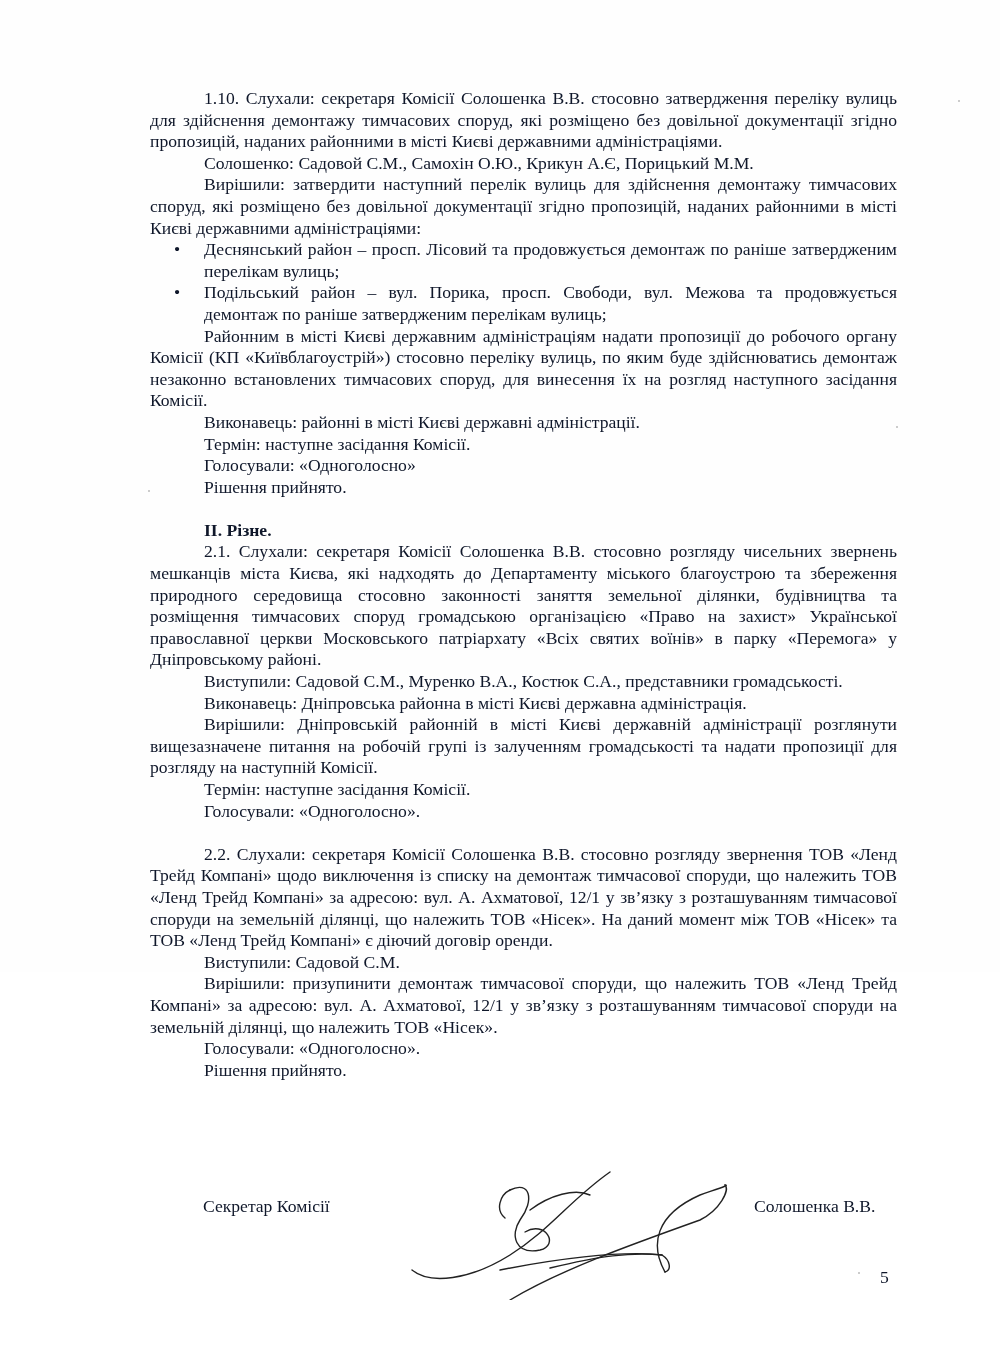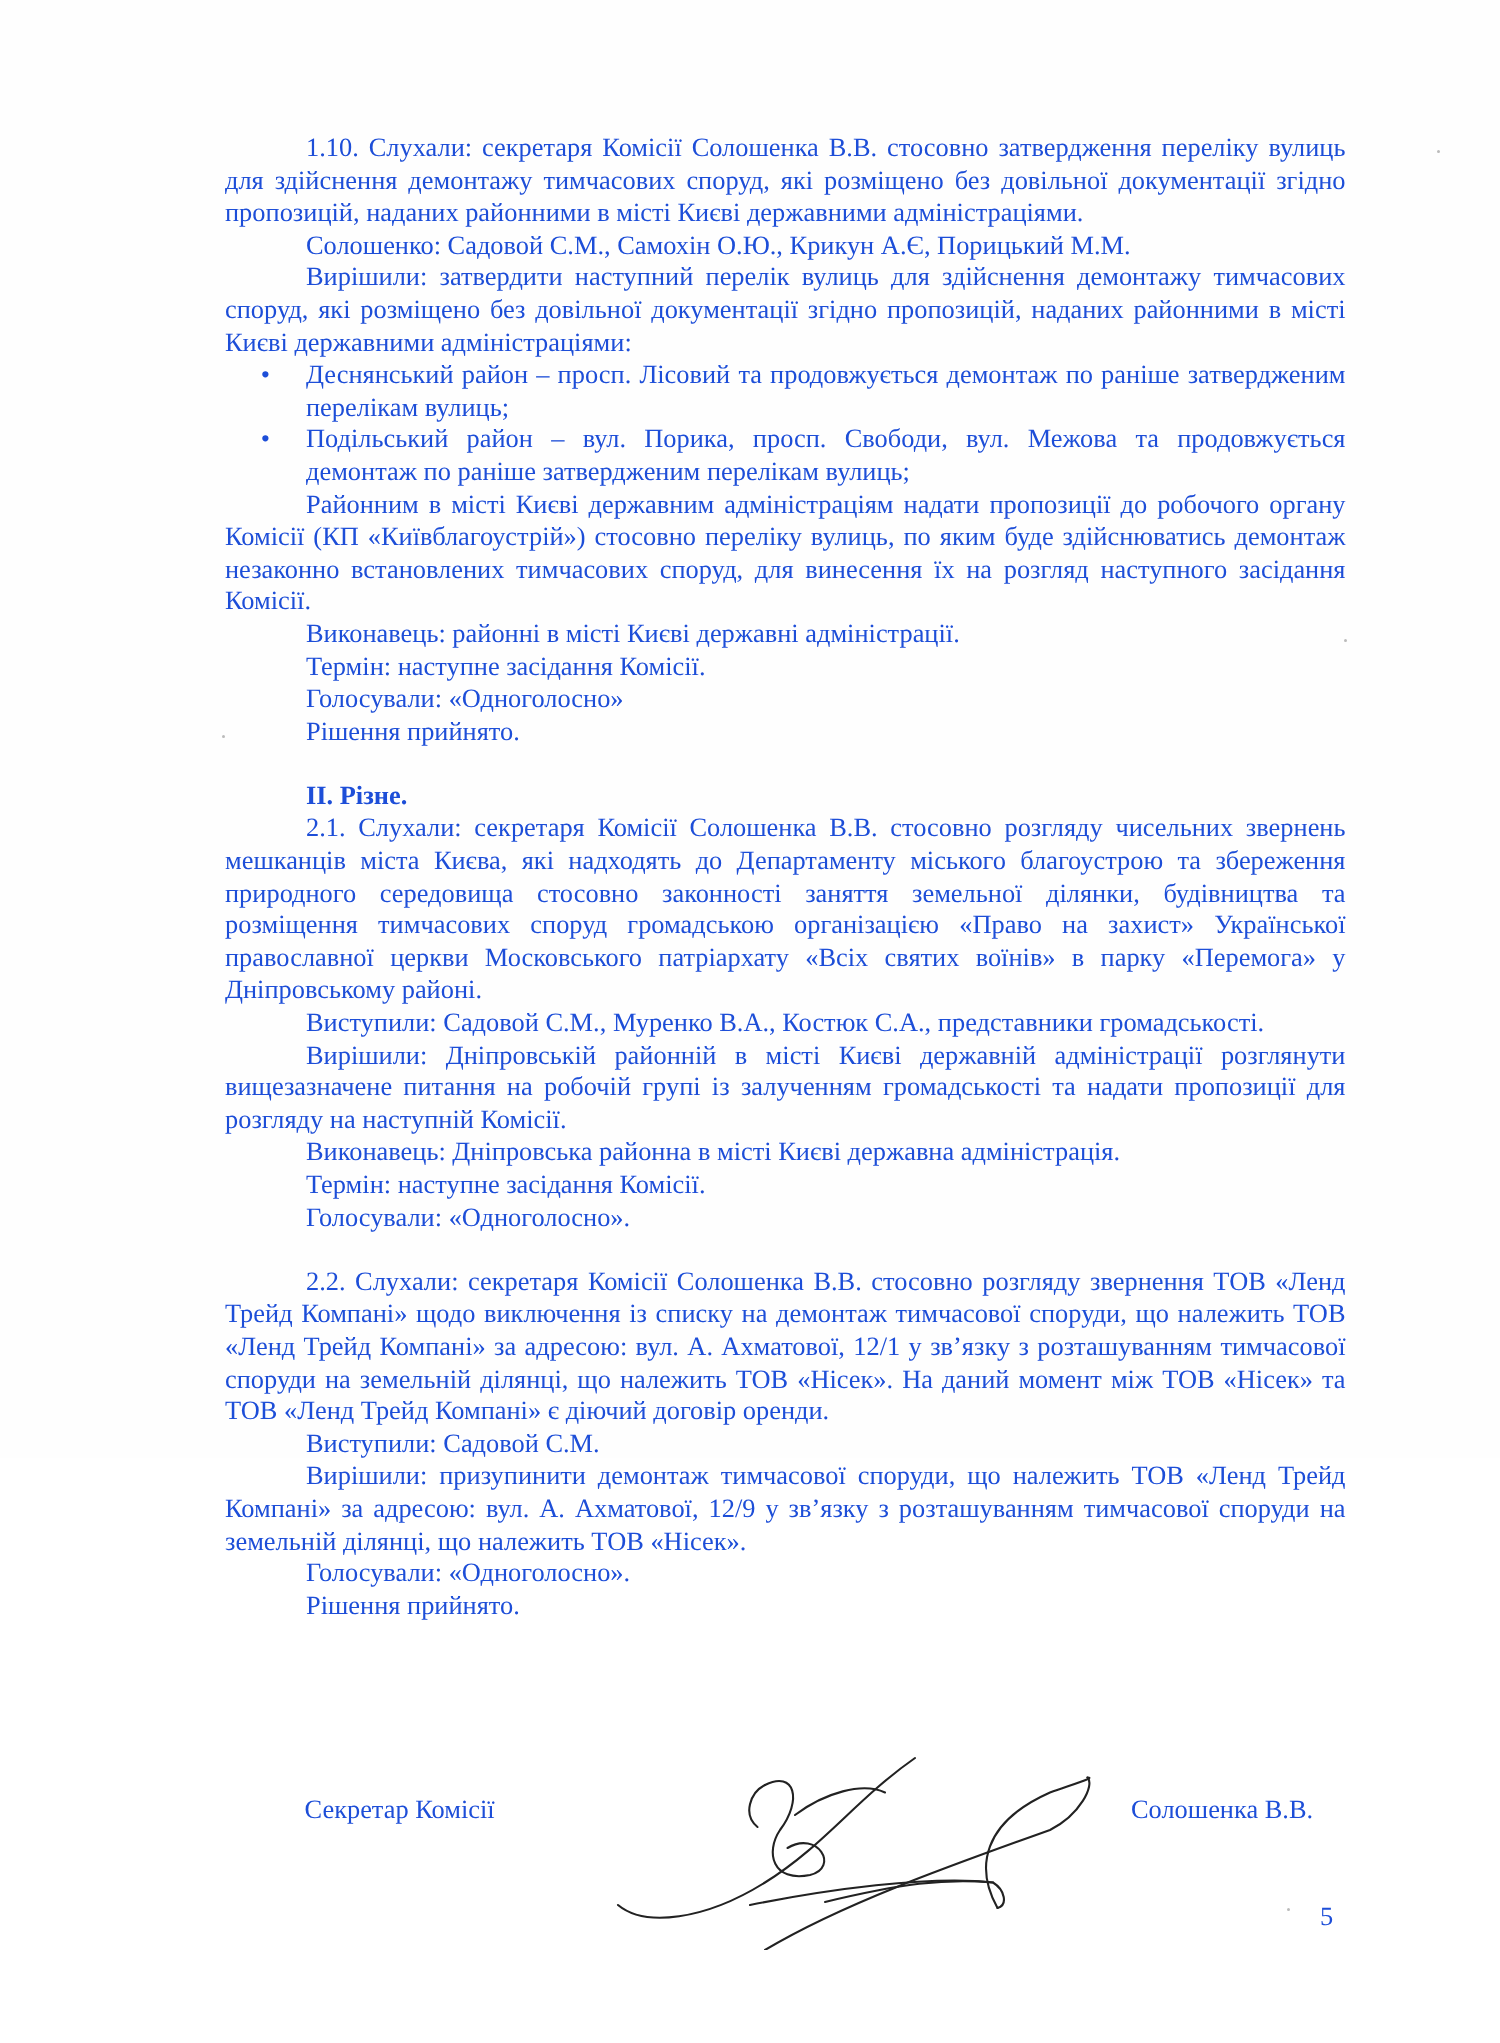--- a/index.html
+++ b/index.html
@@ -1,21 +1,21 @@
 <!DOCTYPE html>
 <html><head>
   <meta charset="utf-8">
   <style>
     html, body { margin: 0; padding: 0; background: #ffffff; }
     body { width: 1000px; height: 1362px; position: relative; overflow: hidden; }
     .page {
       position: absolute; left: 0; top: 0; width: 1000px; height: 972px;
       background: #fefefe;
       font-family: "Liberation Serif", serif;
-      color: #1d4ed8;
+      color: #0f172a;
       font-size: 17.6px;
     }
     .body {
       position: absolute; left: 150px; top: 88px; width: 747px;
       line-height: 21.6px;
     }
     p { margin: 0; text-align: justify; }
     .ind { text-indent: 54px; }
     .short { text-align: left; }
     .gap { height: 21.6px; }
@@ -63,32 +63,32 @@
       <p class="ind short">Рішення прийнято.</p>
     </section>
 
     <div class="gap"></div>
 
     <p class="heading short">ІІ. Різне.</p>
 
     <section>
       <p class="ind">2.1. Слухали: секретаря Комісії Солошенка В.В. стосовно розгляду чисельних звернень мешканців міста Києва, які надходять до Департаменту міського благоустрою та збереження природного середовища стосовно законності заняття земельної ділянки, будівництва та розміщення тимчасових споруд громадською організацією «Право на захист» Української православної церкви Московського патріархату «Всіх святих воїнів» в парку «Перемога» у Дніпровському районі.</p>
       <p class="ind">Виступили: Садовой С.М., Муренко В.А., Костюк С.А., представники громадськості.</p>
+      <p class="ind short">Виконавець: Дніпровська районна в місті Києві державна адміністрація.</p>
       <p class="ind">Вирішили: Дніпровській районній в місті Києві державній адміністрації розглянути вищезазначене питання на робочій групі із залученням громадськості та надати пропозиції для розгляду на наступній Комісії.</p>
-      <p class="ind short">Виконавець: Дніпровська районна в місті Києві державна адміністрація.</p>
       <p class="ind short">Термін: наступне засідання Комісії.</p>
       <p class="ind short">Голосували: «Одноголосно».</p>
     </section>
 
     <div class="gap"></div>
 
     <section>
       <p class="ind">2.2. Слухали: секретаря Комісії Солошенка В.В. стосовно розгляду звернення ТОВ «Ленд Трейд Компані» щодо виключення із списку на демонтаж тимчасової споруди, що належить ТОВ «Ленд Трейд Компані» за адресою: вул. А. Ахматової, 12/1 у зв’язку з розташуванням тимчасової споруди на земельній ділянці, що належить ТОВ «Нісек». На даний момент між ТОВ «Нісек» та ТОВ «Ленд Трейд Компані» є діючий договір оренди.</p>
       <p class="ind short">Виступили: Садовой С.М.</p>
-      <p class="ind">Вирішили: призупинити демонтаж тимчасової споруди, що належить ТОВ «Ленд Трейд Компані» за адресою: вул. А. Ахматової, 12/9 у зв’язку з розташуванням тимчасової споруди на земельній ділянці, що належить ТОВ «Нісек».</p>
+      <p class="ind">Вирішили: призупинити демонтаж тимчасової споруди, що належить ТОВ «Ленд Трейд Компані» за адресою: вул. А. Ахматової, 12/1 у зв’язку з розташуванням тимчасової споруди на земельній ділянці, що належить ТОВ «Нісек».</p>
       <p class="ind short">Голосували: «Одноголосно».</p>
       <p class="ind short">Рішення прийнято.</p>
     </section>
   </div>
 
   <div class="sign-row">
     <span class="sign-left">Секретар Комісії</span>
     <span class="sign-right">Солошенка В.В.</span>
   </div>
 

